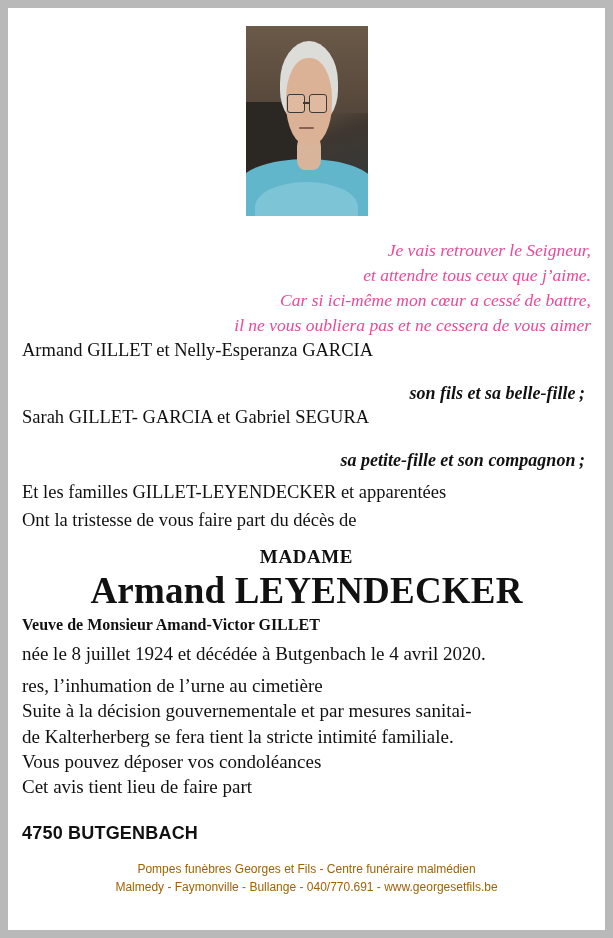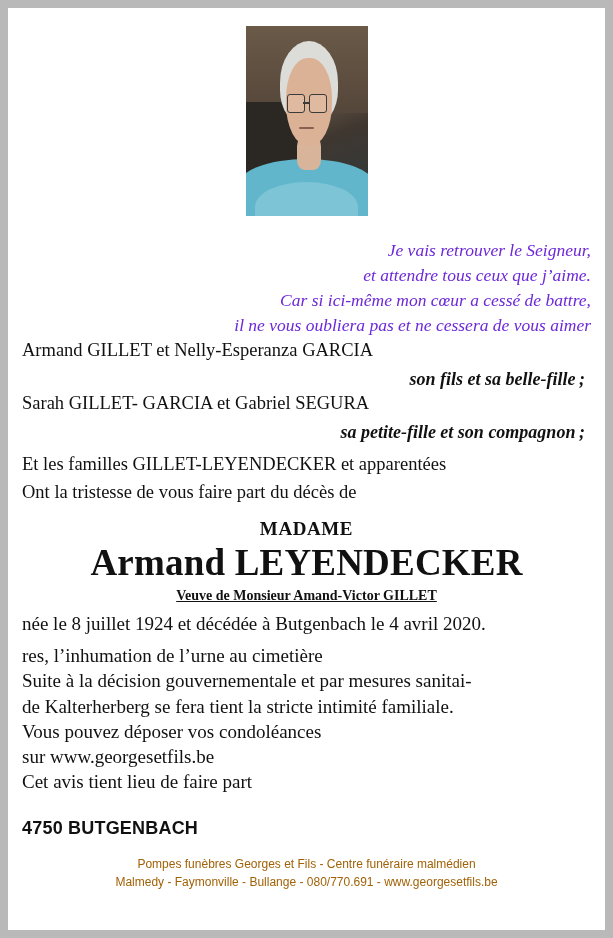--- a/index.html
+++ b/index.html
@@ -125,61 +125,60 @@
     border-radius: 2px;
   }
 
   .verse {
     margin-top: 22px;
     padding-right: 14px;
     text-align: right;
     font-style: italic;
     font-size: 17.5px;
     line-height: 1.42;
-    color: #6d28d9;
+    color: #ec4899;
   }
   .block {
     padding: 0 14px;
     color: #111;
   }
   .line-left {
     font-size: 18.5px;
     line-height: 1.5;
     margin-top: 0;
   }
   .rel {
     text-align: right;
     font-style: italic;
     font-weight: bold;
     font-size: 18px;
-    margin-top: 4px;
+    margin-top: 18px;
     padding-right: 6px;
   }
   .spacer-sm { height: 8px; }
   .madame {
     text-align: center;
     font-weight: bold;
     font-size: 19px;
     letter-spacing: 0.6px;
     margin-top: 12px;
   }
   .name {
     text-align: center;
     font-weight: bold;
     font-size: 37px;
     line-height: 1.12;
     margin-top: 2px;
     letter-spacing: 0.2px;
   }
   .widow {
-    text-align: center;
-    font-weight: bold;
-    font-size: 14px;
+    text-align: left;
+    font-weight: bold;
+    font-size: 16px;
     margin-top: 4px;
-    text-decoration: underline;
   }
   .body-line {
     font-size: 19px;
     line-height: 1.45;
     margin-top: 6px;
   }
   .body-tight {
     font-size: 19px;
     line-height: 1.32;
   }
@@ -245,25 +244,24 @@
     <div class="name">Armand LEYENDECKER</div>
     <div class="widow">Veuve de Monsieur Amand-Victor GILLET</div>
 
     <div class="body-line">née le 8 juillet 1924 et décédée à Butgenbach le 4 avril 2020.</div>
 
     <div class="body-line">
       <div class="body-tight">res, l’inhumation de l’urne au cimetière</div>
       <div class="body-tight">Suite à la décision gouvernementale et par mesures sanitai-</div>
       <div class="body-tight">de Kalterherberg se fera tient la stricte intimité familiale.</div>
       <div class="body-tight">Vous pouvez déposer vos condoléances</div>
-      <div class="body-tight">sur www.georgesetfils.be</div>
       <div class="body-tight">Cet avis tient lieu de faire part</div>
     </div>
 
     <div class="city">4750 BUTGENBACH</div>
 
     <div class="footer">
       <div>Pompes funèbres Georges et Fils - Centre funéraire malmédien</div>
-      <div>Malmedy - Faymonville - Bullange - 080/770.691 - www.georgesetfils.be</div>
+      <div>Malmedy - Faymonville - Bullange - 040/770.691 - www.georgesetfils.be</div>
     </div>
 
   </div>
 </div>
 
 </body></html>

